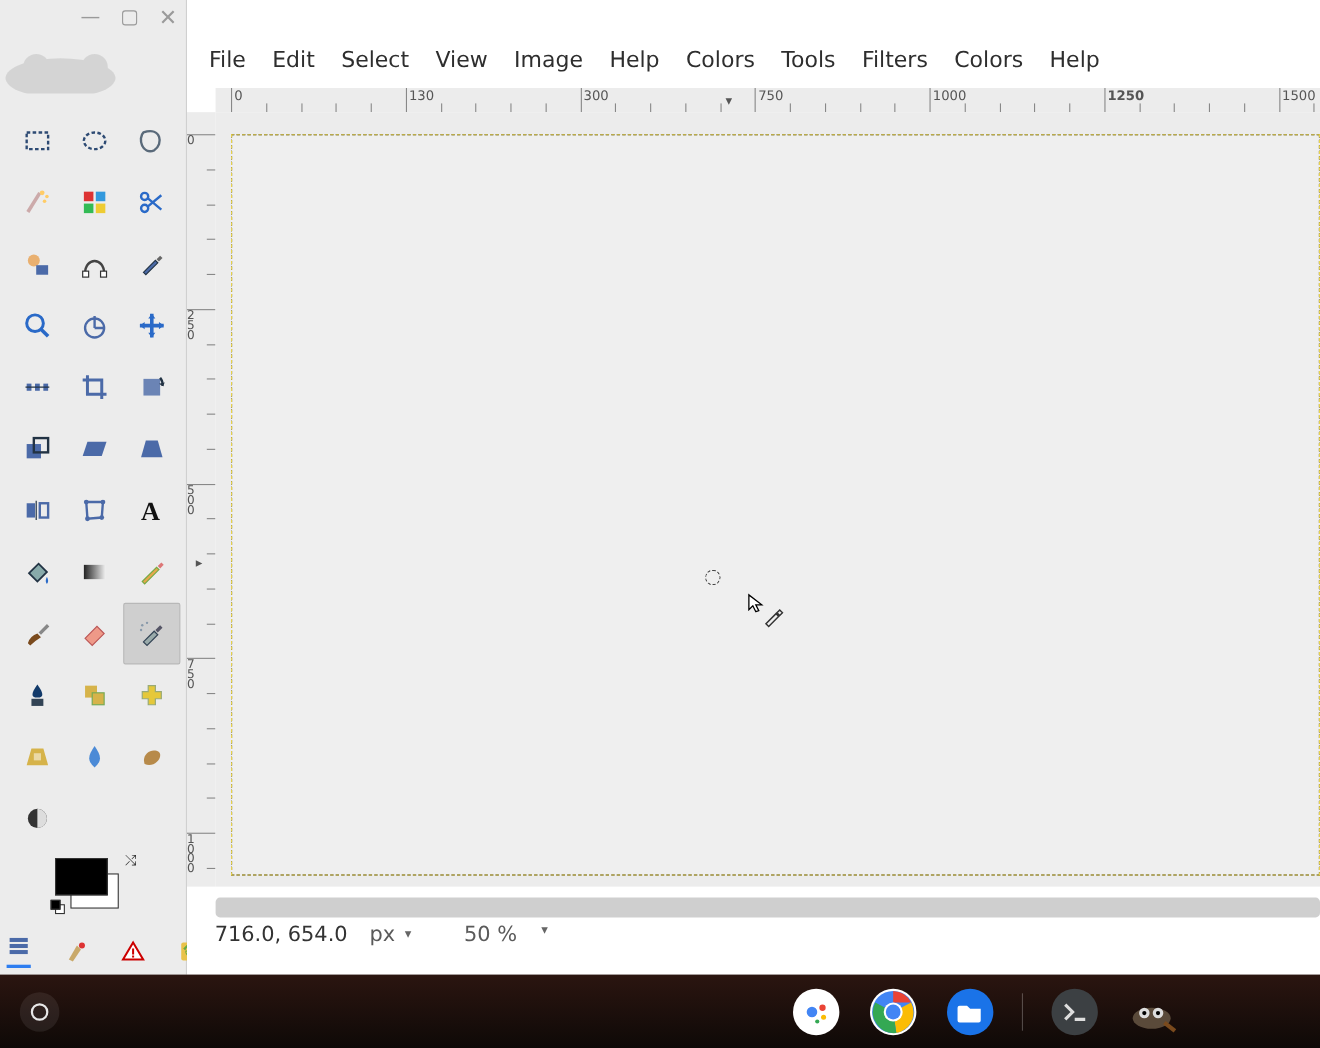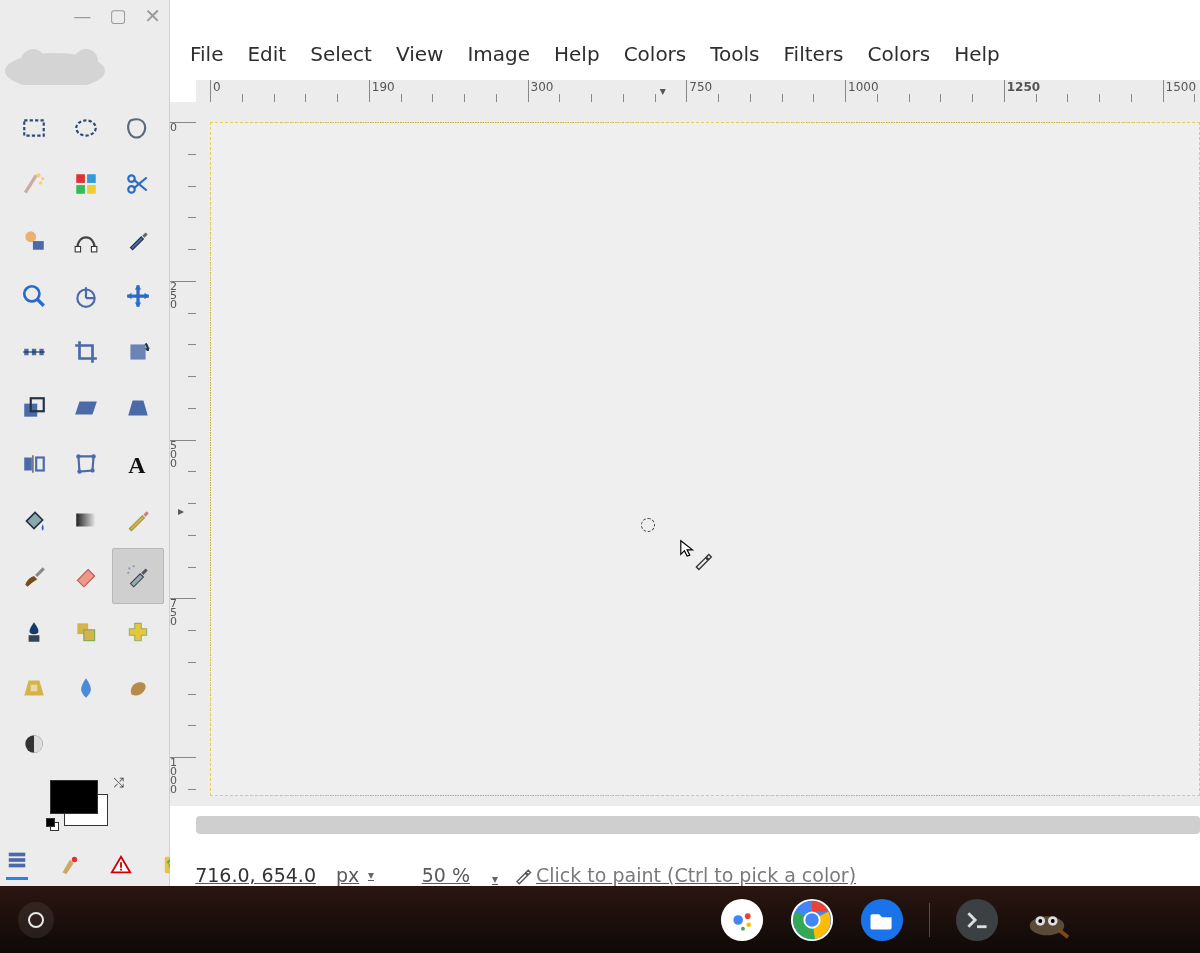--- a/index.html
+++ b/index.html
@@ -39,21 +39,21 @@
   .ruler-v .tick{position:absolute;left:0;width:100%;border-top:1px solid #888;}
   .ruler-v .tick.major span{display:block;width:10px;line-height:9px;letter-spacing:0;}
   .ruler-v .arrow{position:absolute;left:8px;font-size:12px;}
   .canvas-wrap{position:absolute;top:102px;left:26px;right:0;bottom:80px;background:#ececec;overflow:hidden;}
   .canvas{position:absolute;left:14px;top:20px;right:0;height:674px;background:#efefef;border:1px dashed #000;}
   .canvas::before{content:"";position:absolute;inset:-1px;border:1px dashed #e8d24a;pointer-events:none;}
   .brush-cursor{position:absolute;left:430px;top:395px;width:14px;height:14px;border:1.5px dashed #444;border-radius:50%;}
   .pointer{position:absolute;left:468px;top:415px;font-size:20px;color:#222;}
   .pointer .tool-ico{position:absolute;left:14px;top:14px;}
   .hscroll{position:absolute;left:26px;right:0;bottom:52px;height:18px;background:#cfcfcf;border-radius:4px;}
-  .statusbar{position:absolute;left:0;right:0;bottom:0;height:48px;display:flex;align-items:flex-end;padding:0 16px;font-size:19px;color:#5a5a5a;gap:8px;text-decoration:underline;}
+  .statusbar{position:absolute;left:0;right:0;bottom:0;height:48px;display:flex;align-items:flex-start;padding:0 16px;font-size:19px;color:#5a5a5a;gap:8px;}
   .statusbar .coords{width:130px;text-align:right;color:#333;}
   .statusbar .unit{width:64px;display:flex;justify-content:space-between;align-items:center;padding:0 6px 0 12px;}
   .statusbar .zoom{width:80px;text-align:right;padding-right:6px;}
   .statusbar .drop{font-size:12px;color:#666;padding:0 8px;}
   .statusbar .hint{color:#7a7a7a;}
   .statusbar .hint svg{vertical-align:-4px;margin-right:4px;}
   
   .shelf{position:absolute;left:0;right:0;bottom:0;height:67px;background:linear-gradient(#2b1510,#0e0907);display:flex;align-items:center;}
   .shelf .launcher{width:36px;height:36px;border-radius:50%;background:rgba(255,255,255,.08);margin-left:18px;display:flex;align-items:center;justify-content:center;}
   .shelf .launcher .ring{width:16px;height:16px;border:2px solid #e8e8e8;border-radius:50%;}
@@ -294,21 +294,21 @@
       <span>Help</span>
     </div>
 
   <div class="ruler-h" id="rulerH">
 
   <div class="tick major" style="left: 14px;">0</div>
       <div class="tick" style="left: 45.75px; height: 8px; top: 14px;"></div>
       <div class="tick" style="left: 77.5px; height: 8px; top: 14px;"></div>
       <div class="tick" style="left: 109.25px; height: 8px; top: 14px;"></div>
       <div class="tick" style="left: 141px; height: 8px; top: 14px;"></div>
-      <div class="tick major" style="left: 172.75px;">190</div>
+      <div class="tick major" style="left: 172.75px;">130</div>
       <div class="tick" style="left: 204.5px; height: 8px; top: 14px;"></div>
       <div class="tick" style="left: 236.25px; height: 8px; top: 14px;"></div>
       <div class="tick" style="left: 268px; height: 8px; top: 14px;"></div>
       <div class="tick" style="left: 299.75px; height: 8px; top: 14px;"></div>
       <div class="tick major" style="left: 331.5px;">300</div>
       <div class="tick" style="left: 363.25px; height: 8px; top: 14px;"></div>
       <div class="tick" style="left: 395px; height: 8px; top: 14px;"></div>
       <div class="tick" style="left: 426.75px; height: 8px; top: 14px;"></div>
       <div class="tick" style="left: 458.5px; height: 8px; top: 14px;"></div>
       <div class="tick major" style="left: 490.25px;">750</div>
@@ -385,25 +385,20 @@
   <div class="hscroll"></div>
 
   <div class="statusbar">
     <span class="coords">716.0, 654.0</span>
     <span class="unit">
         <span>px</span>
         <span class="drop">▾</span>
       </span>
     <span class="zoom">50 %</span>
     <span class="drop">▾</span>
-    <span class="hint">
-      <svg width="18" height="18" viewBox="0 0 24 24">
-          <path d="M4 18 L15 7 L18 10 L7 21 Z M16 6 L19 3 L22 6 L19 9 Z" fill="none" stroke="#555" stroke-width="1.8"></path>
-        </svg><span>Click to paint (Ctrl to pick a color)</span>
-    </span>
   </div>
 </div>
 
 <div class="shelf">
   <div class="launcher">
       <div class="ring"></div>
     </div>
   <div class="apps" id="shelf-apps">
       <div class="app">
         <svg width="46" height="46" viewBox="0 0 48 48">

